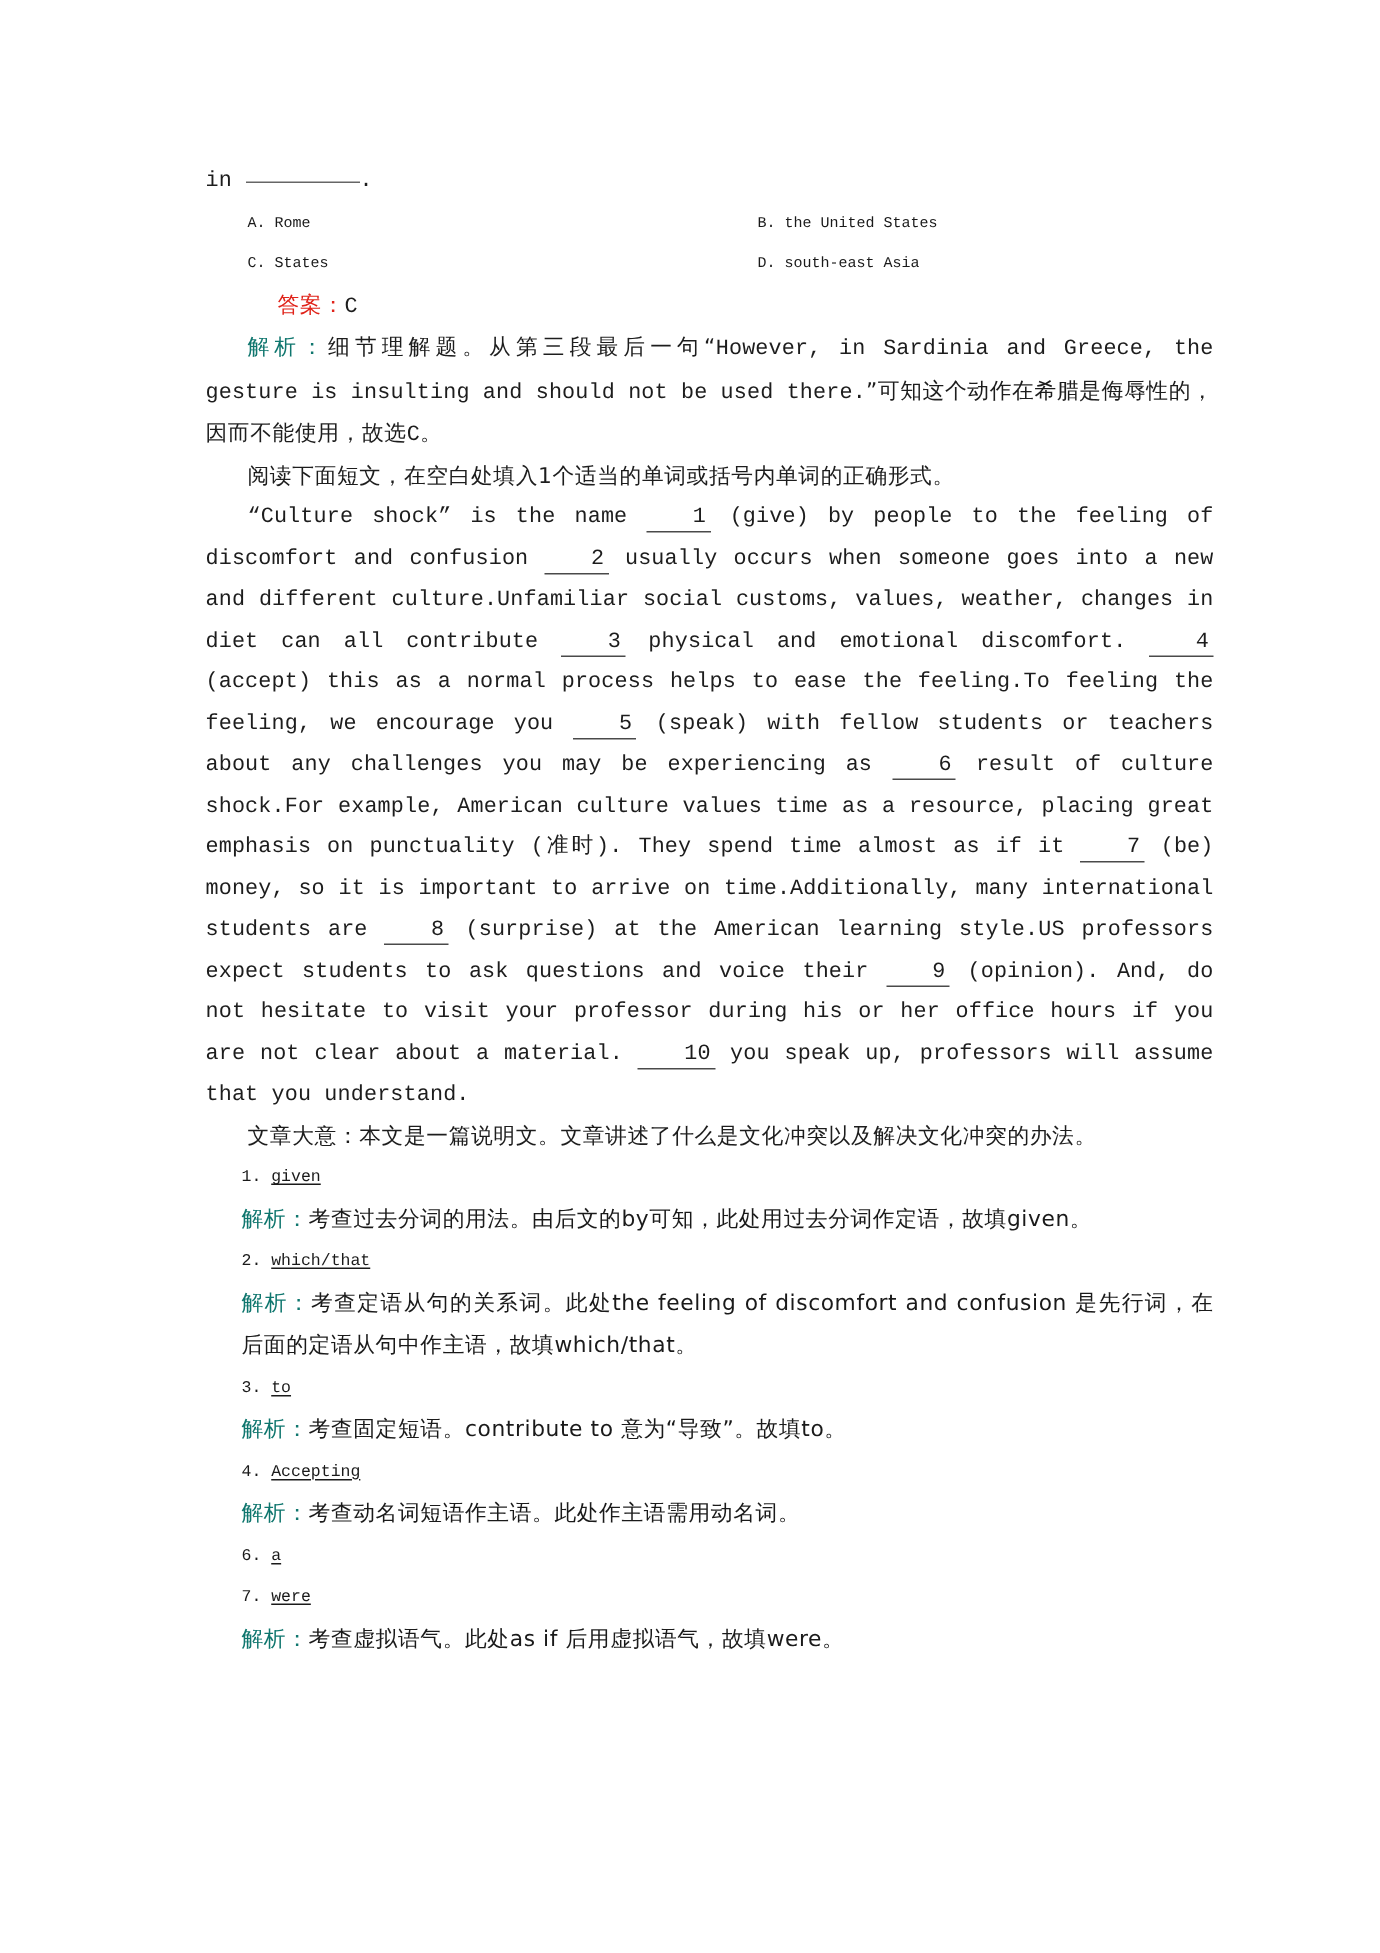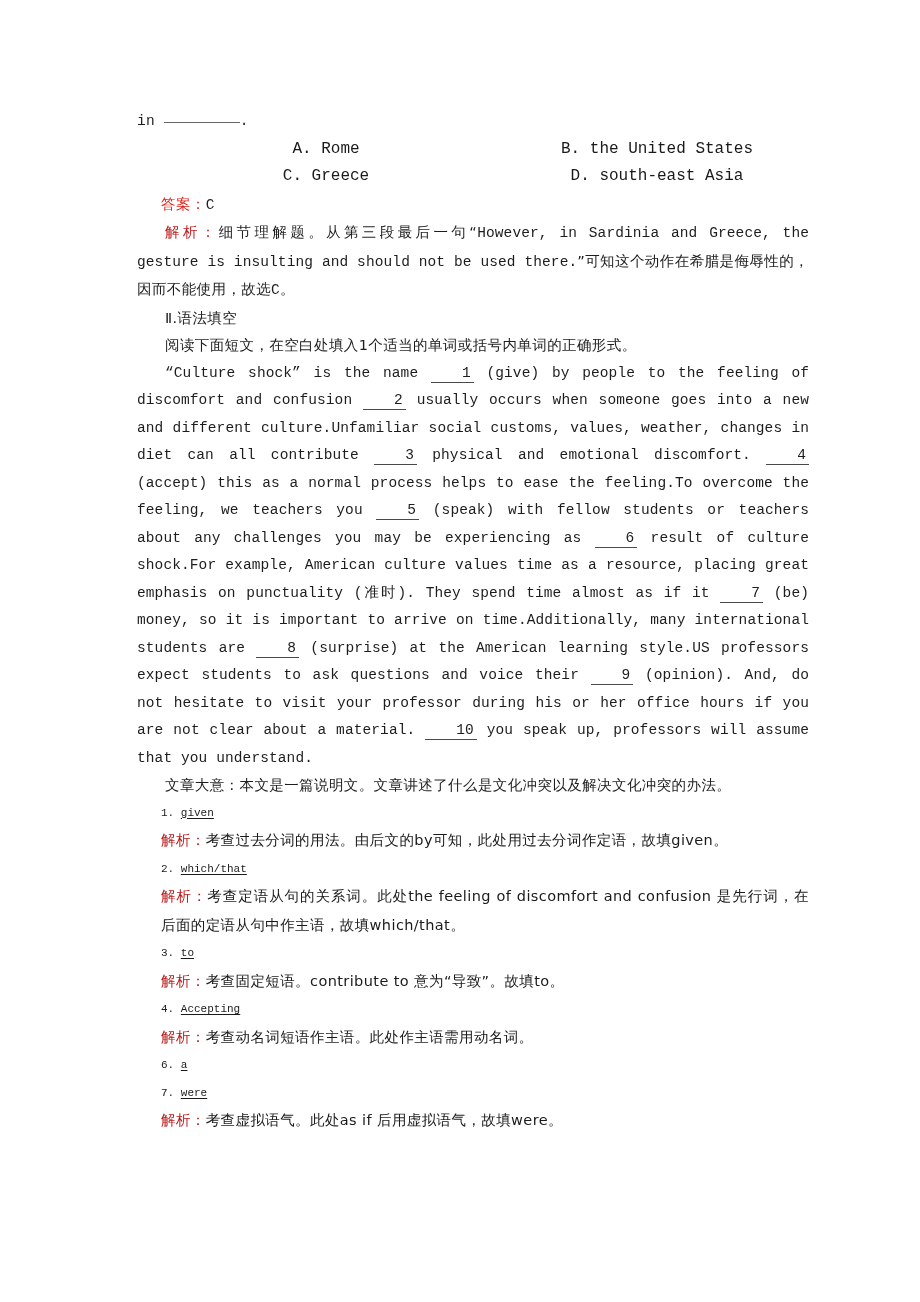--- a/index.html
+++ b/index.html
@@ -67,34 +67,34 @@
     text-indent: 28px;
     letter-spacing: 0.4px;
     color: #1d1d1d;
   }
 
   
   .lab-answer {
     color: #e0231a;
     font-family: "DejaVu Sans", "Liberation Sans", sans-serif;
     letter-spacing: 0.4px;
+    margin-left: 24px;
   }
   .lab-analysis {
-    color: #b91c1c;
+    color: #0f766e;
     font-family: "DejaVu Sans", "Liberation Sans", sans-serif;
     letter-spacing: 0.4px;
   }
 
   
   .options-row {
     display: flex;
-    font-size: 16px;
+    font-size: 10px;
     line-height: 27.5px;
     padding-left: 28px;
-    text-align: center;
   }
   .opt-col {
     width: 50%;
     box-sizing: border-box;
   }
   .opt-col.right { padding-left: 18px; }
 
   
   .blank-long {
     display: inline-block;
@@ -149,54 +149,51 @@
       </div>
       <div class="opt-col right">
         <span>B.</span>
         <span>the United States</span>
       </div>
     </div>
 
     <div class="options-row">
       <div class="opt-col">
         <span>C.</span>
-        <span>Greece</span>
+        <span>States</span>
       </div>
       <div class="opt-col right">
         <span>D.</span>
         <span>south-east Asia</span>
       </div>
     </div>
 
     <div class="line indent-half">
       <span class="lab-answer">答案：</span><span>C</span>
     </div>
 
     <div class="para nojust" style="text-align:justify;">
       <span class="lab-analysis">解析：</span><span class="cn">细节理解题。从第三段最后一句“</span><span class="en">However, in Sardinia and Greece, the gesture is insulting and should not be used there.</span><span class="cn">”可知这个动作在希腊是侮辱性的，因而不能使用，故选</span><span class="en">C</span><span class="cn">。</span>
     </div>
 
-    <div class="cn-para">
-      <span>Ⅱ.语法填空</span>
-    </div>
 
     <div class="cn-para">
       <span>阅读下面短文，在空白处填入1个适当的单词或括号内单词的正确形式。</span>
     </div>
 
     <div class="para">
       <span>“Culture shock” is the name</span>
       <span class="bk">1</span>
       <span>(give) by people to the feeling of discomfort and confusion</span>
       <span class="bk">2</span>
       <span>usually occurs when someone goes into a new and different culture.Unfamiliar social customs, values, weather, changes in diet can all contribute</span>
       <span class="bk">3</span>
       <span>physical and emotional discomfort.</span>
       <span class="bk">4</span>
-      <span>(accept) this as a normal process helps to ease the feeling.To overcome the feeling, we teachers you</span>
+      <span>(accept) this as a normal process helps to ease the feeling.To feeling the feeling, we encourage you</span>
       <span class="bk">5</span>
       <span>(speak) with fellow students or teachers about any challenges you may be experiencing as</span>
       <span class="bk">6</span>
       <span>result of culture shock.For example, American culture values time as a resource, placing great emphasis on punctuality (准时). They spend time almost as if it</span>
       <span class="bk">7</span>
       <span>(be) money, so it is important to arrive on time.Additionally, many international students are</span>
       <span class="bk">8</span>
       <span>(surprise) at the American learning style.US professors expect students to ask questions and voice their</span>
       <span class="bk">9</span>
       <span>(opinion). And, do not hesitate to visit your professor during his or her office hours if you are not clear about a material.</span>

